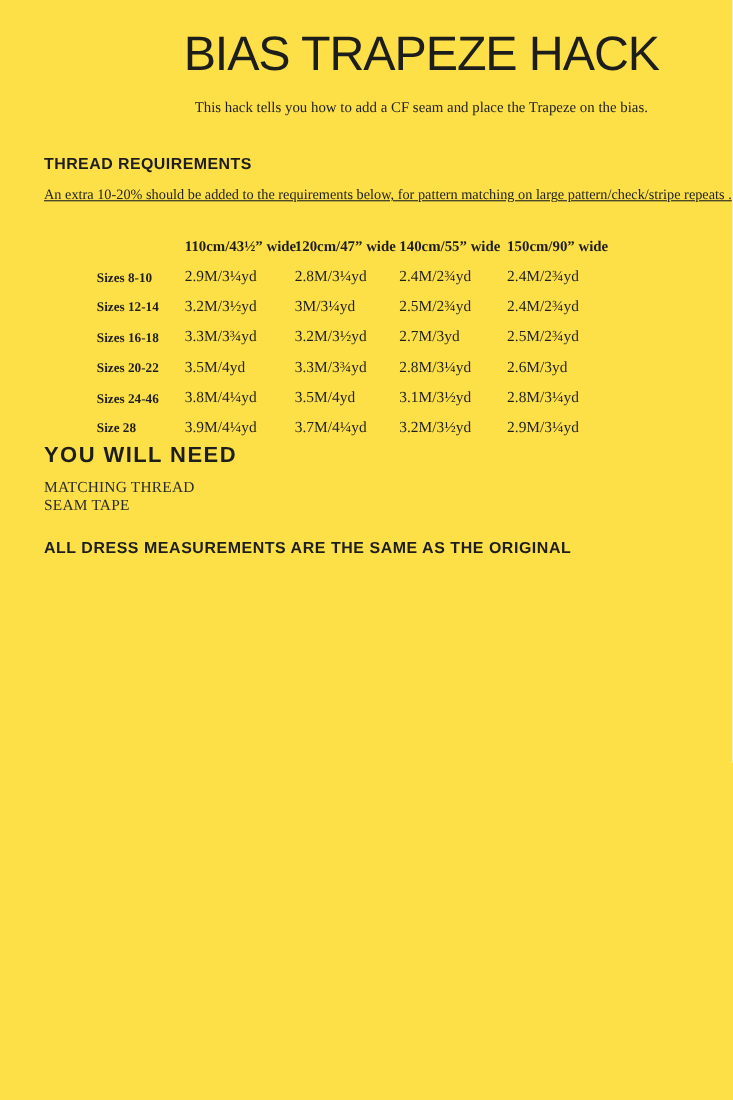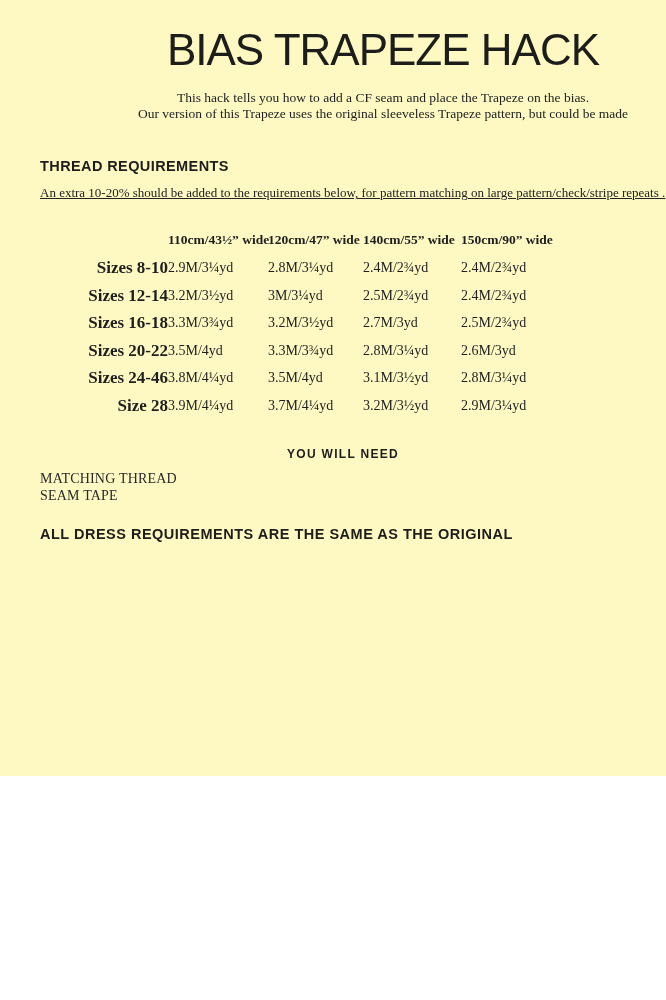--- a/index.html
+++ b/index.html
@@ -1,20 +1,20 @@
 <!DOCTYPE html>
 <html><head>
 <meta charset="utf-8">
 <style>
   html, body { margin: 0; padding: 0; background: #ffffff; }
   .page {
     position: relative;
     width: 666px;
-    height: 776px;
-    background: #fef9c3;
+    height: 1000px;
+    background: #fde047;
     color: #1e1e1e;
     font-family: "Liberation Serif", serif;
     overflow: hidden;
     box-sizing: border-box;
   }
   
   .hero {
     margin: 26px 0 0 100px;
     text-align: center;
   }
@@ -63,29 +63,27 @@
     grid-template-columns: 80px 100px 95px 98px 1fr;
     height: 27.5px;
     align-items: center;
     font-size: 14px;
   }
   .trow.thead {
     height: 29px;
     font-weight: 700;
     font-size: 13.5px;
   }
-  .size-label { font-weight: 700; font-size: 17px; text-align: right; }
+  .size-label { font-weight: 700; font-size: 12px; }
   .cell { white-space: nowrap; }
 
   
   .ywn-heading {
-    margin-top: 28px;
-    font-size: 12px;
+    font-size: 20px;
     letter-spacing: 1.3px;
-    text-align: center;
   }
   .need-list {
     margin-top: 9px;
     font-size: 14px;
     line-height: 17px;
     letter-spacing: 0.2px;
     color: #2a2a2a;
   }
 
   
@@ -98,21 +96,20 @@
 </style>
 </head>
 <body>
 
 <div class="page">
 
   <div class="hero">
     <div class="title">BIAS TRAPEZE HACK</div>
     <div class="intro">
       <div class="intro-line">This hack tells you how to add a CF seam and place the Trapeze on the bias.</div>
-      <div class="intro-line">Our version of this Trapeze uses the original sleeveless Trapeze pattern, but could be made</div>
     </div>
   </div>
 
   <div class="main">
 
     <div class="h-sans fabric-heading">THREAD REQUIREMENTS</div>
     <div class="note">An extra 10-20% should be added to the requirements below, for pattern matching on large pattern/check/stripe repeats .</div>
 
     <div class="table">
 
@@ -173,17 +170,17 @@
       </div>
 
     </div>
 
     <div class="h-sans ywn-heading">YOU WILL NEED</div>
     <div class="need-list">
       <div>MATCHING THREAD</div>
       <div>SEAM TAPE</div>
     </div>
 
-    <div class="h-sans footer-note">ALL DRESS REQUIREMENTS ARE THE SAME AS THE ORIGINAL</div>
+    <div class="h-sans footer-note">ALL DRESS MEASUREMENTS ARE THE SAME AS THE ORIGINAL</div>
 
   </div>
 
 </div>
 
 </body></html>

